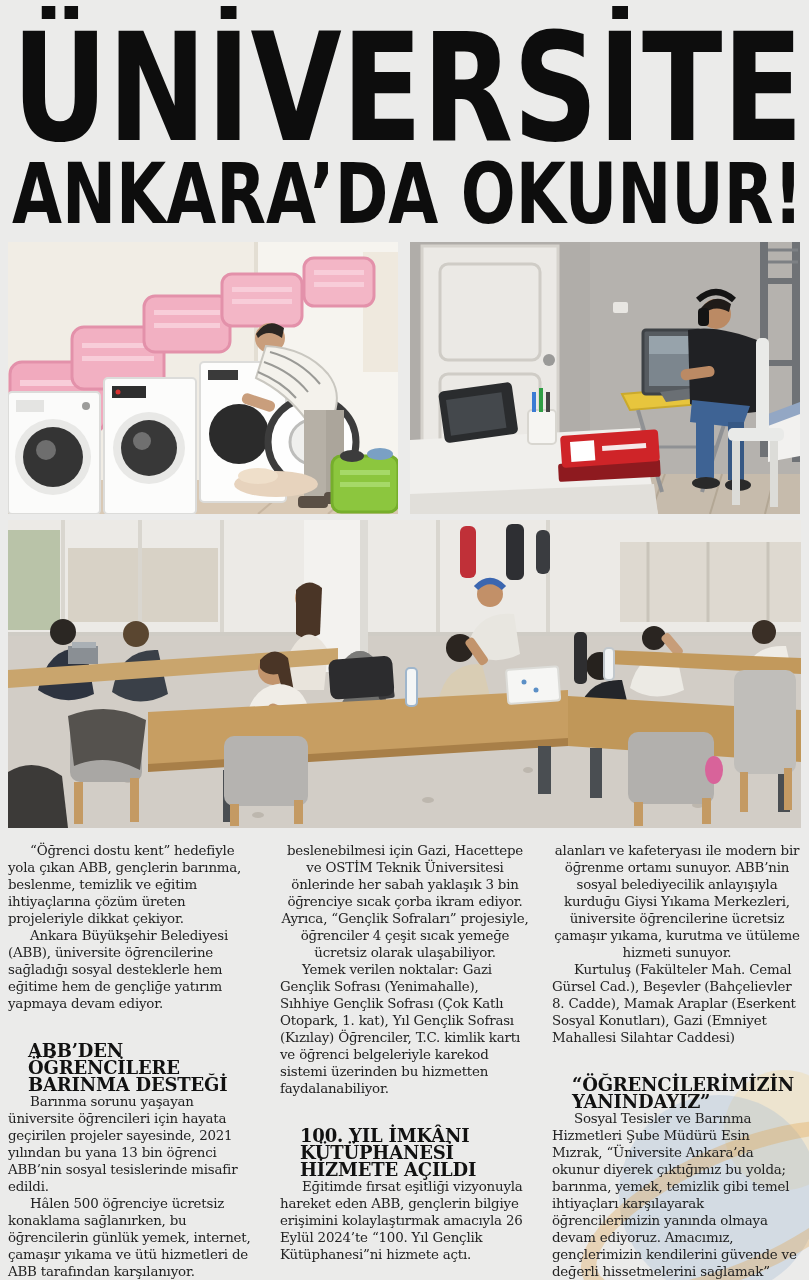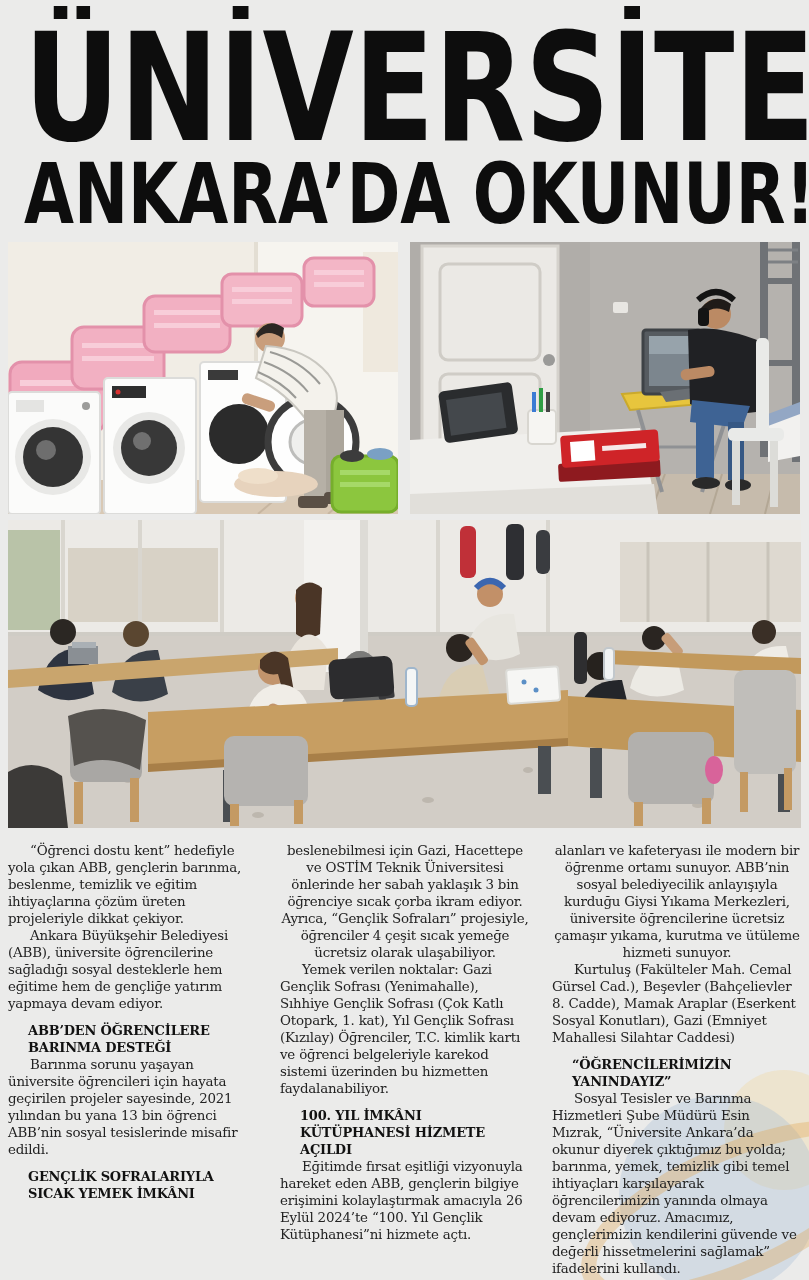--- a/index.html
+++ b/index.html
@@ -6,21 +6,21 @@
   .page{
     position:relative;
     width:809px;height:1280px;
     margin:0 auto;
     background:#ebebea;
     overflow:hidden;
     font-family:"DejaVu Serif", serif;
     color:#1c1c1c;
   }
   
-  .headline{position:relative;z-index:2;padding:6px 8px 0 24px;}
+  .headline{position:relative;z-index:2;padding:6px 8px 0 12px;}
   .headline svg{display:block;}
   .headline text{
     font-family:"DejaVu Sans", sans-serif;
     font-weight:bold;
     fill:#0d0d0d;
   }
   
   .photo-grid{display:flex;gap:12px;padding:8px 8px 0 8px;}
   .photo{margin:0;line-height:0;}
   .photo svg{display:block;background:#f4f2ee;}
@@ -31,22 +31,22 @@
     display:flex;gap:22px;
     padding:14px 9px 0 8px;
     height:450px;overflow:hidden;
   }
   .col{width:250px;flex:0 0 250px;
     font-size:13.4px;line-height:17px;letter-spacing:-0.2px;
     text-align:left;color:#222;}
   .col p{margin:0;text-indent:22px;}
   .col p.cont{text-indent:0;text-align:center;}
   .col h3{
-    margin:10px 0 0 0;padding-left:20px;
-    font-size:13px;line-height:17px;font-weight:bold;color:#111;
+    margin:30px 0 0 0;padding-left:20px;
+    font-size:18px;line-height:17px;font-weight:bold;color:#111;
   }
   
   .watermark{position:absolute;right:-55px;bottom:-60px;width:290px;height:290px;z-index:1;}
   .wm-globe{position:absolute;left:45px;top:45px;width:200px;height:200px;border-radius:50%;
     background:#9db6d3;opacity:.30;}
   .wm-ring{position:absolute;left:-5px;top:95px;width:300px;height:100px;border-radius:50%;
     border:16px solid #e0a348;opacity:.32;transform:rotate(-24deg);}
   .wm-spot{position:absolute;left:150px;top:20px;width:120px;height:120px;border-radius:50%;
     background:#f0d9a8;opacity:.4;}
 </style>
@@ -336,20 +336,21 @@
     </svg>
   </figure>
 
   <section class="article">
 
     <div class="col">
       <p>“Öğrenci dostu kent” hedefiyle yola çıkan ABB, gençlerin barınma, beslenme, temizlik ve eğitim ihtiyaçlarına çözüm üreten projeleriyle dikkat çekiyor.</p>
       <p>Ankara Büyükşehir Belediyesi (ABB), üniversite öğrencilerine sağladığı sosyal desteklerle hem eğitime hem de gençliğe yatırım yapmaya devam ediyor.</p>
       <h3>ABB’DEN ÖĞRENCİLERE BARINMA DESTEĞİ</h3>
       <p>Barınma sorunu yaşayan üniversite öğrencileri için hayata geçirilen projeler sayesinde, 2021 yılından bu yana 13 bin öğrenci ABB’nin sosyal tesislerinde misafir edildi.</p>
+      <p>Hâlen 500 öğrenciye ücretsiz konaklama sağlanırken, bu öğrencilerin günlük yemek, internet, çamaşır yıkama ve ütü hizmetleri de ABB tarafından karşılanıyor.</p>
       <h3>GENÇLİK SOFRALARIYLA SICAK YEMEK İMKÂNI</h3>
 
     </div>
 
     <div class="col">
       <p class="cont">beslenebilmesi için Gazi, Hacettepe ve OSTİM Teknik Üniversitesi önlerinde her sabah yaklaşık 3 bin öğrenciye sıcak çorba ikram ediyor. Ayrıca, “Gençlik Sofraları” projesiyle, öğrenciler 4 çeşit sıcak yemeğe ücretsiz olarak ulaşabiliyor.</p>
       <p>Yemek verilen noktalar: Gazi Gençlik Sofrası (Yenimahalle), Sıhhiye Gençlik Sofrası (Çok Katlı Otopark, 1. kat),  Yıl Gençlik Sofrası (Kızılay) Öğrenciler, T.C. kimlik kartı ve öğrenci belgeleriyle karekod sistemi üzerinden bu hizmetten faydalanabiliyor.</p>
       <h3>100. YIL İMKÂNI KÜTÜPHANESİ HİZMETE AÇILDI</h3>
       <p>Eğitimde fırsat eşitliği vizyonuyla hareket eden ABB, gençlerin bilgiye erişimini kolaylaştırmak amacıyla 26 Eylül 2024’te “100. Yıl Gençlik Kütüphanesi”ni hizmete açtı.</p>
 

